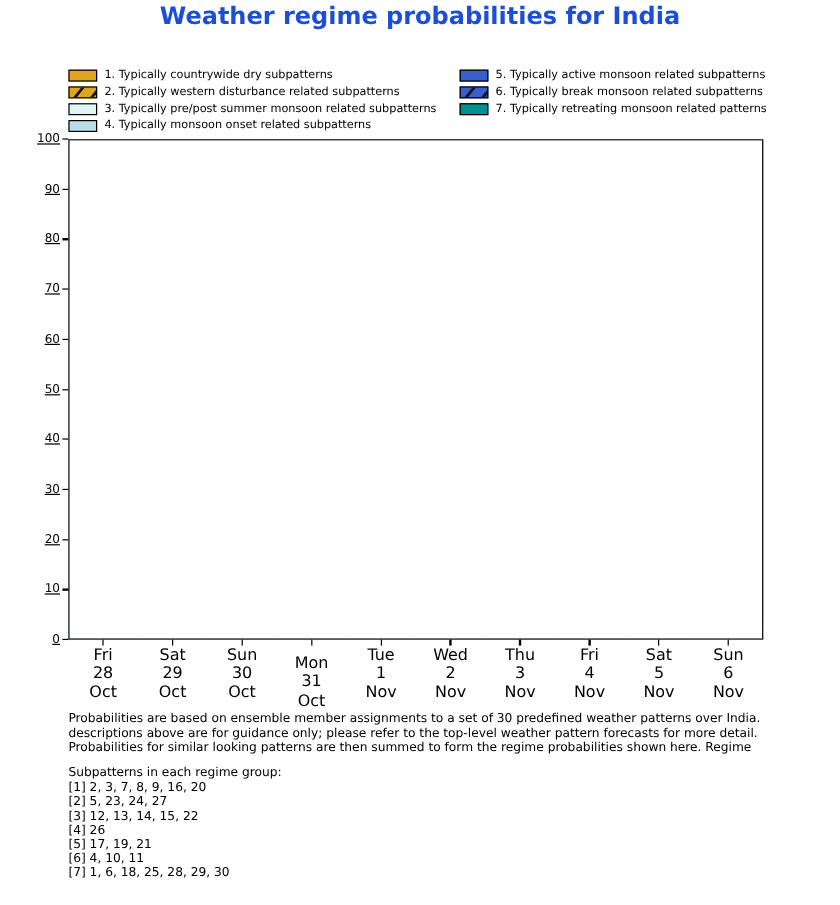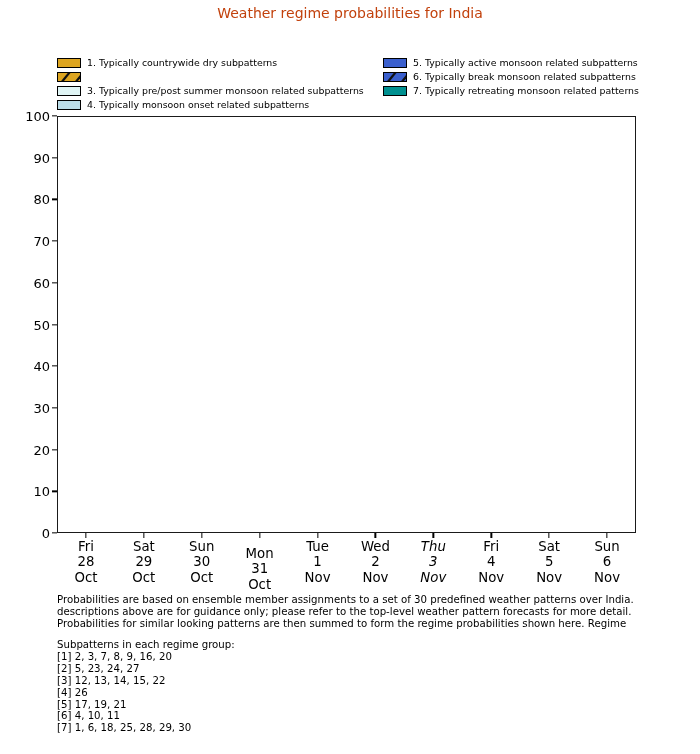--- a/index.html
+++ b/index.html
@@ -19,23 +19,24 @@
   
   #title-block {
     position: absolute;
     top: 4px;
     left: 0;
     width: 700px;
     text-align: center;
     line-height: 18px;
   }
   #title-block .tline {
-    font-size: 14px;
-    color: #c2410c;
+    font-size: 20px;
+    color: #1d4ed8;
     display: block;
+    font-weight: bold;
   }
 
   
   #legend {
     position: absolute;
     top: 56px;
     left: 57px;
     width: 590px;
     height: 54px;
   }
@@ -108,22 +109,23 @@
     right: 0;
     box-sizing: border-box;
   }
 
   
   .ytick {
     position: absolute;
     right: 100%;
     transform: translateY(-50%);
     padding-right: 7px;
-    font-size: 13px;
+    font-size: 10px;
     white-space: nowrap;
+    text-decoration: underline;
   }
   .ytick-mark {
     position: absolute;
     right: 100%;
     width: 5px;
     height: 1.3px;
     background: #000;
     transform: translateY(-50%);
   }
 
@@ -181,20 +183,21 @@
         <span class="swatch" style="background: rgb(221, 165, 32);"></span>
         <span class="legend-label">1. Typically countrywide dry subpatterns</span>
       </div>
       <div class="legend-entry">
         <span class="swatch" style="background: rgb(221, 165, 32);">
           <svg class="hatch" viewBox="0 0 36 24" preserveAspectRatio="none">
             <line x1="2" y1="22" x2="20" y2="0" stroke="#111" stroke-width="2.2"></line>
             <line x1="16" y1="22" x2="34" y2="0" stroke="#111" stroke-width="2.2"></line>
           </svg>
         </span>
+        <span class="legend-label">2. Typically western disturbance related subpatterns</span>
       </div>
       <div class="legend-entry">
         <span class="swatch" style="background: rgb(224, 245, 245);"></span>
         <span class="legend-label">3. Typically pre/post summer monsoon related subpatterns</span>
       </div>
       <div class="legend-entry">
         <span class="swatch" style="background: rgb(187, 221, 232);"></span>
         <span class="legend-label">4. Typically monsoon onset related subpatterns</span>
       </div>
     </div>
@@ -309,21 +312,21 @@
         <div>1</div>
         <div>Nov</div>
       </div>
       <div class="xtick-mark" style="left: 55%;"></div>
       <div class="xtick-label" style="left: 55%;">
         <div>Wed</div>
         <div>2</div>
         <div>Nov</div>
       </div>
       <div class="xtick-mark" style="left: 65%;"></div>
-      <div class="xtick-label" style="left: 65%; font-style: italic;">
+      <div class="xtick-label" style="left: 65%;">
         <div>Thu</div>
         <div>3</div>
         <div>Nov</div>
       </div>
       <div class="xtick-mark" style="left: 75%;"></div>
       <div class="xtick-label" style="left: 75%;">
         <div>Fri</div>
         <div>4</div>
         <div>Nov</div>
       </div>

